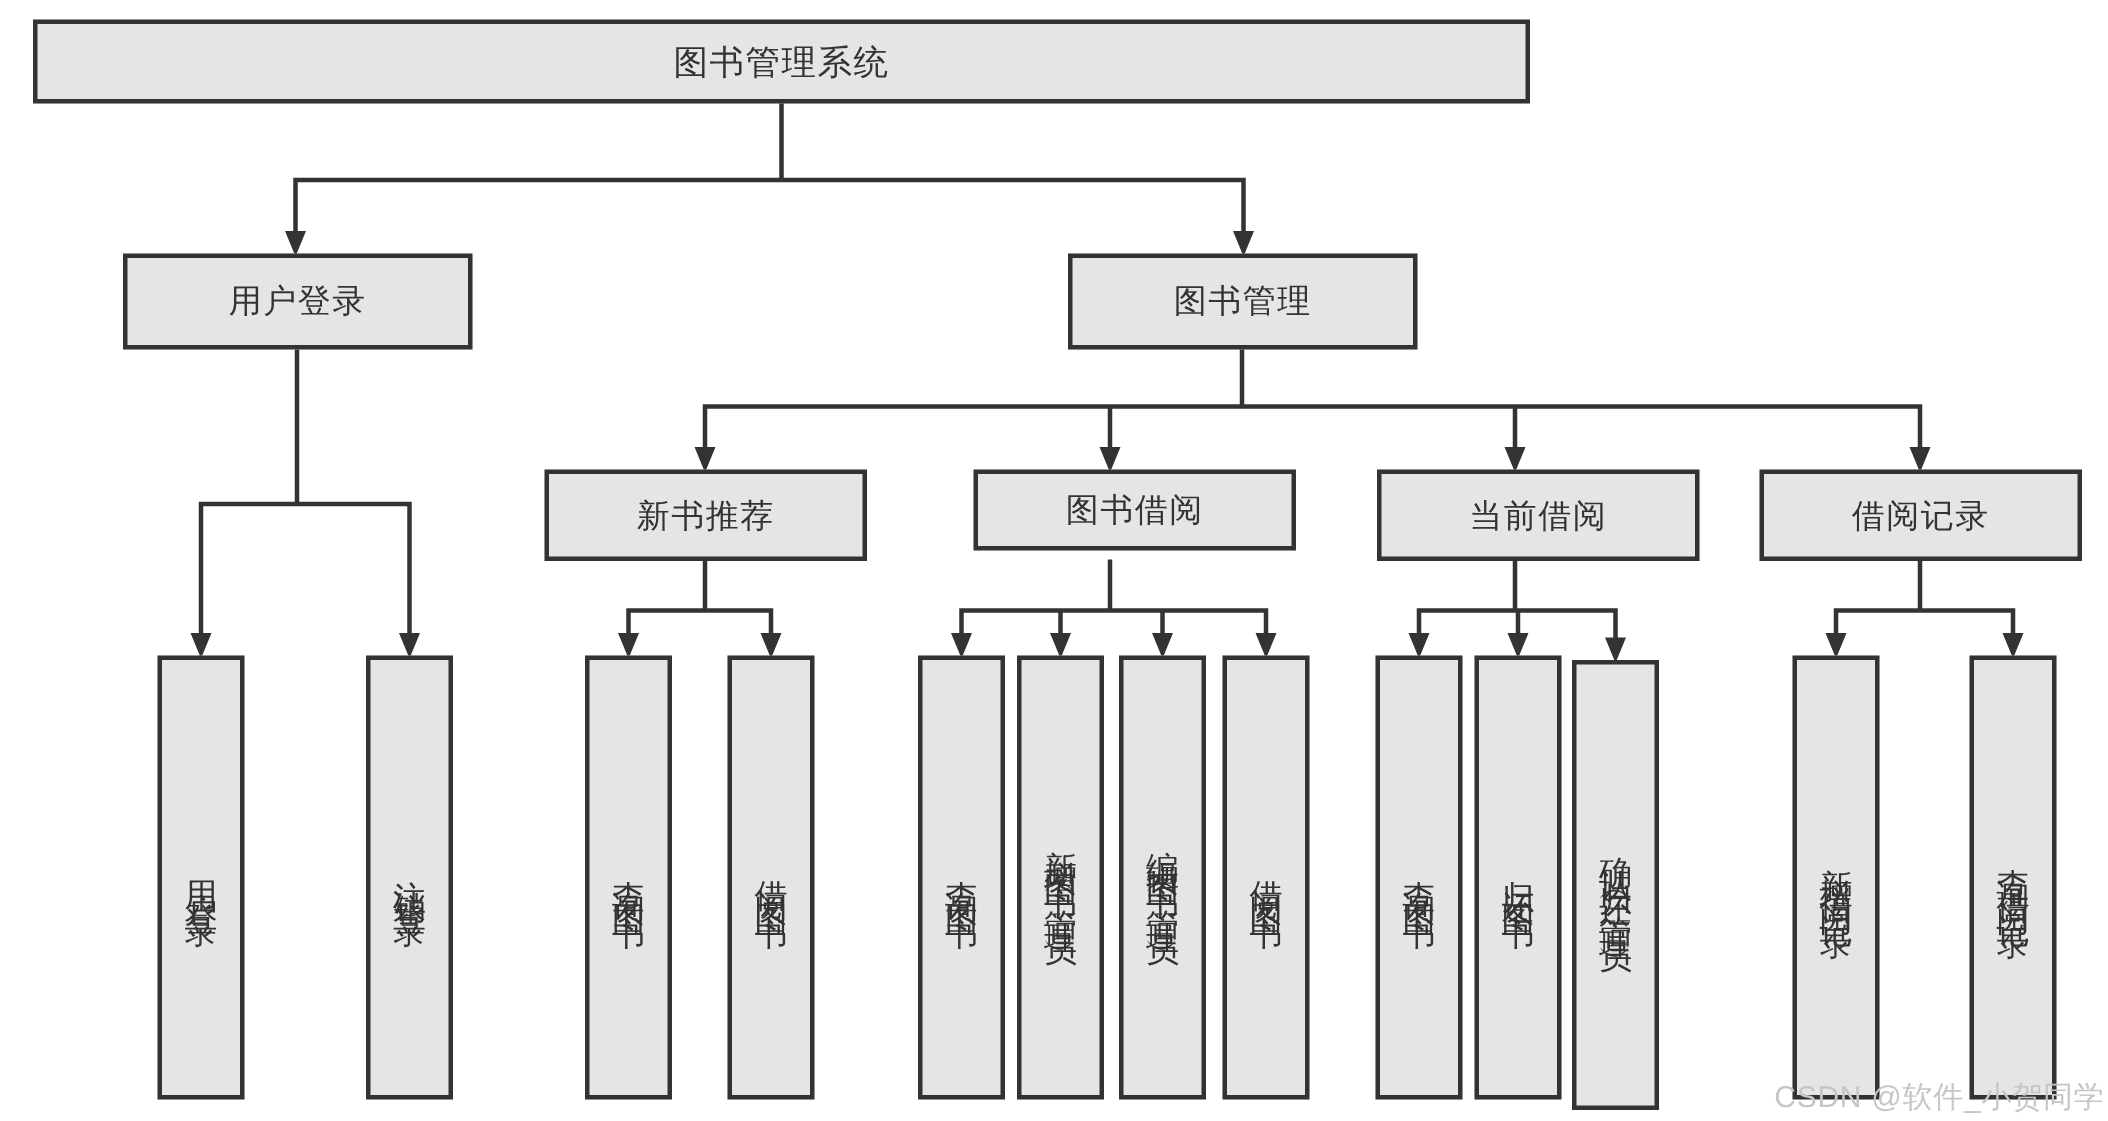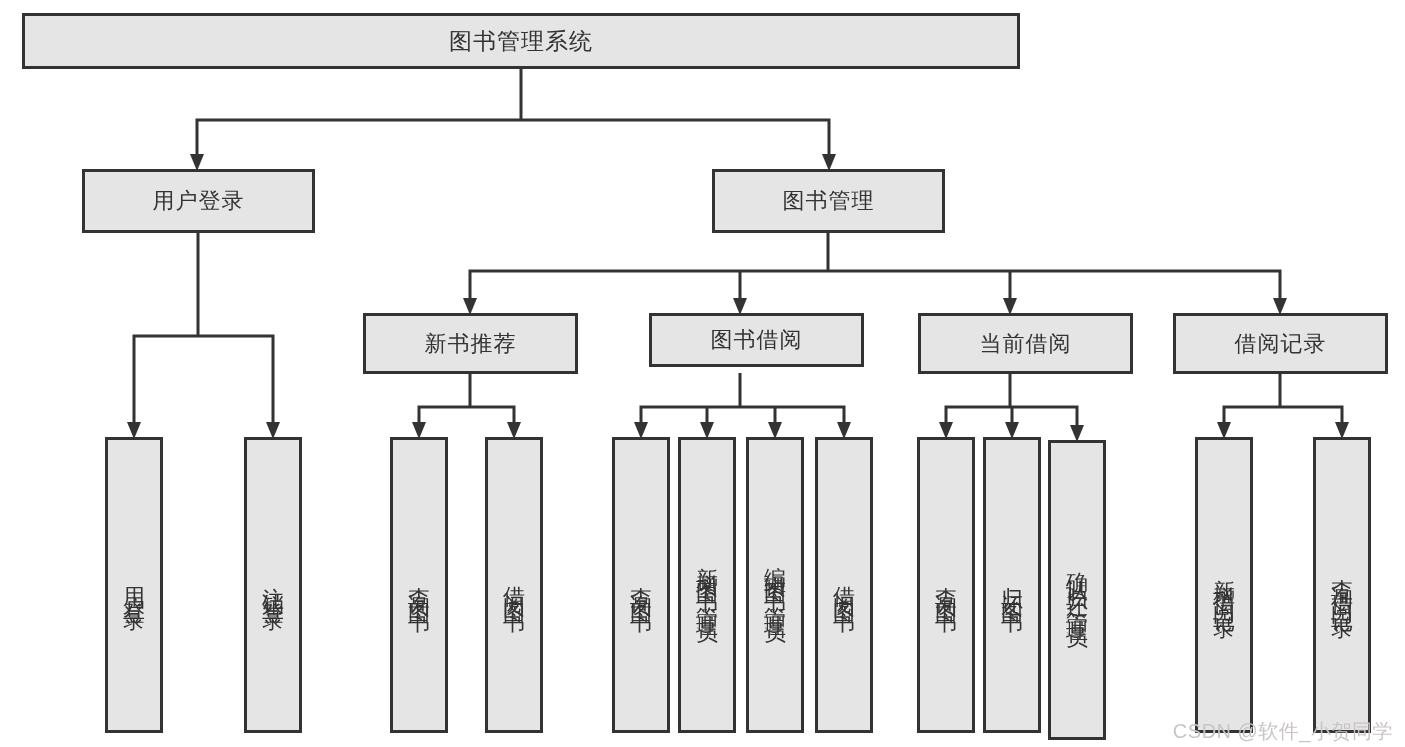--- a/index.html
+++ b/index.html
@@ -32,21 +32,21 @@
   .node.v span {
     writing-mode: vertical-rl;
     text-orientation: mixed;
     font-size: 22px;
     letter-spacing: 8px;
     line-height: 1;
     white-space: nowrap;
   }
   .watermark {
     position: absolute;
-    right: 12px;
+    right: 2px;
     bottom: 2px;
     font-size: 20px;
     color: #c9c5c5;
     letter-spacing: 0.5px;
     z-index: 5;
     white-space: nowrap;
   }
 </style>
 </head>
 <body>

